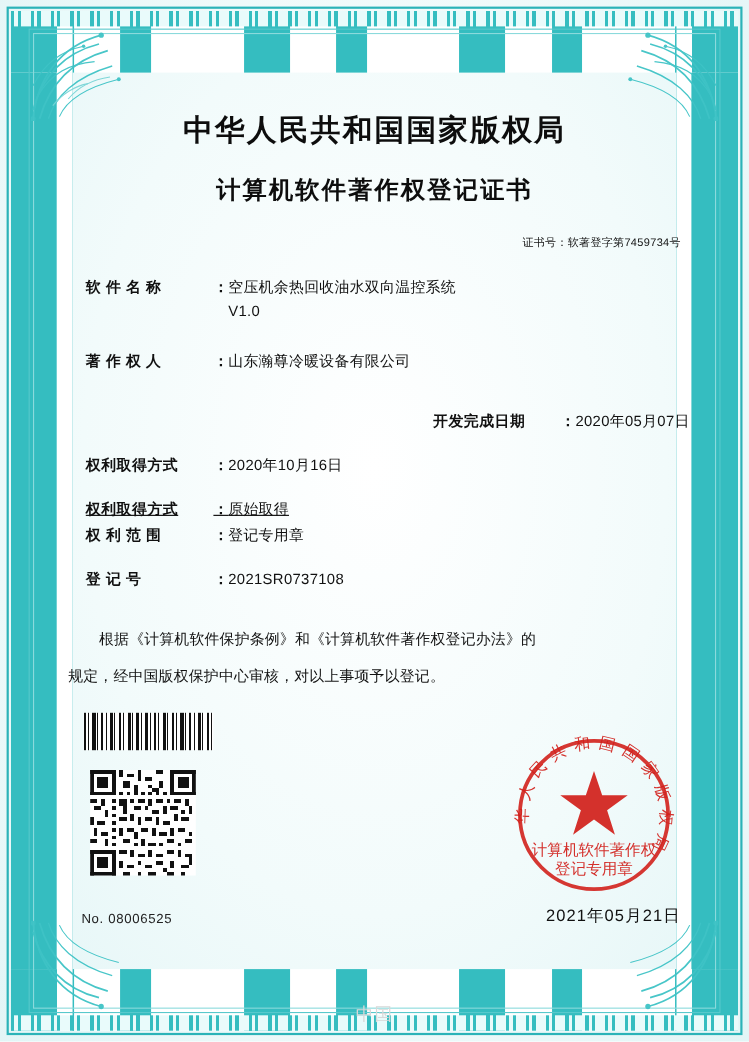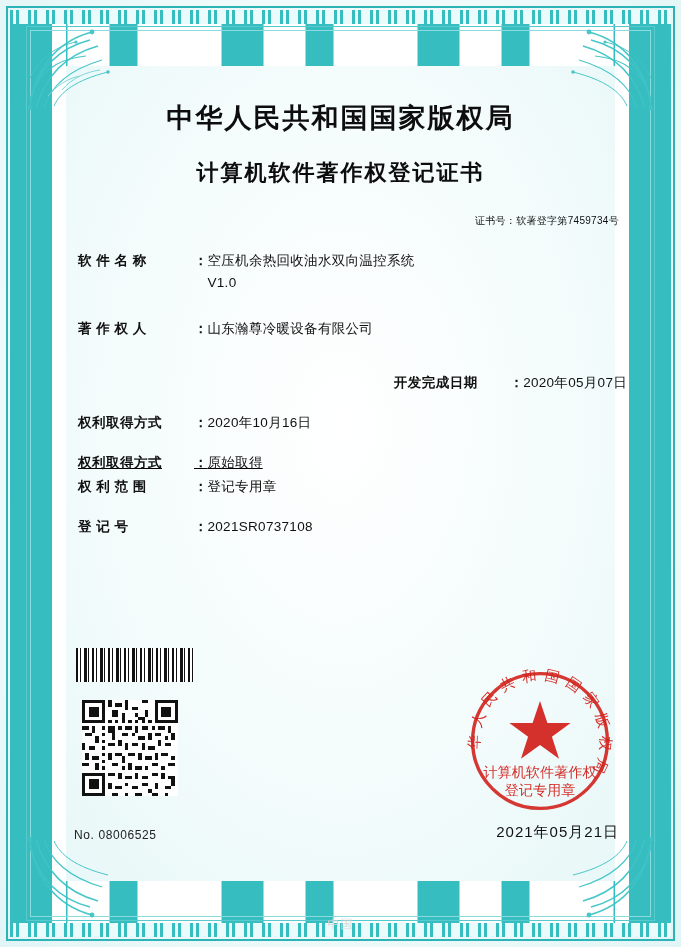--- a/index.html
+++ b/index.html
@@ -233,21 +233,21 @@
     width: 166px;
     height: 166px;
   }
   .seal svg { display:block; width:100%; height:100%; }
 
   .watermark-bottom {
     position: absolute;
     left: 0; right: 0;
     bottom: 14px;
     text-align: center;
-    font-size: 12px;
+    font-size: 16px;
     color: #d8d8d8;
     letter-spacing: 1px;
   }
 </style>
 </head>
 <body>
 
 <div class="certificate">
 
   <div class="border-outer"></div>
@@ -384,20 +384,24 @@
       </div>
 
       <div class="field-row">
         <div class="field-label">登 记 号</div>
         <div class="field-colon">：</div>
         <div class="field-value">2021SR0737108</div>
       </div>
 
     </div>
 
+    <div class="paragraph">
+      <span class="indent">根据《计算机软件保护条例》和《计算机软件著作权登记办法》的</span>
+      <span>规定，经中国版权保护中心审核，对以上事项予以登记。</span>
+    </div>
 
   </div>
 
   <div class="barcode"></div>
 
   <div class="qr">
     <svg viewBox="0 0 29 29" xmlns="http://www.w3.org/2000/svg" shape-rendering="crispEdges">
       <rect width="29" height="29" fill="#ffffff"></rect>
       <g fill="#111111">
 

